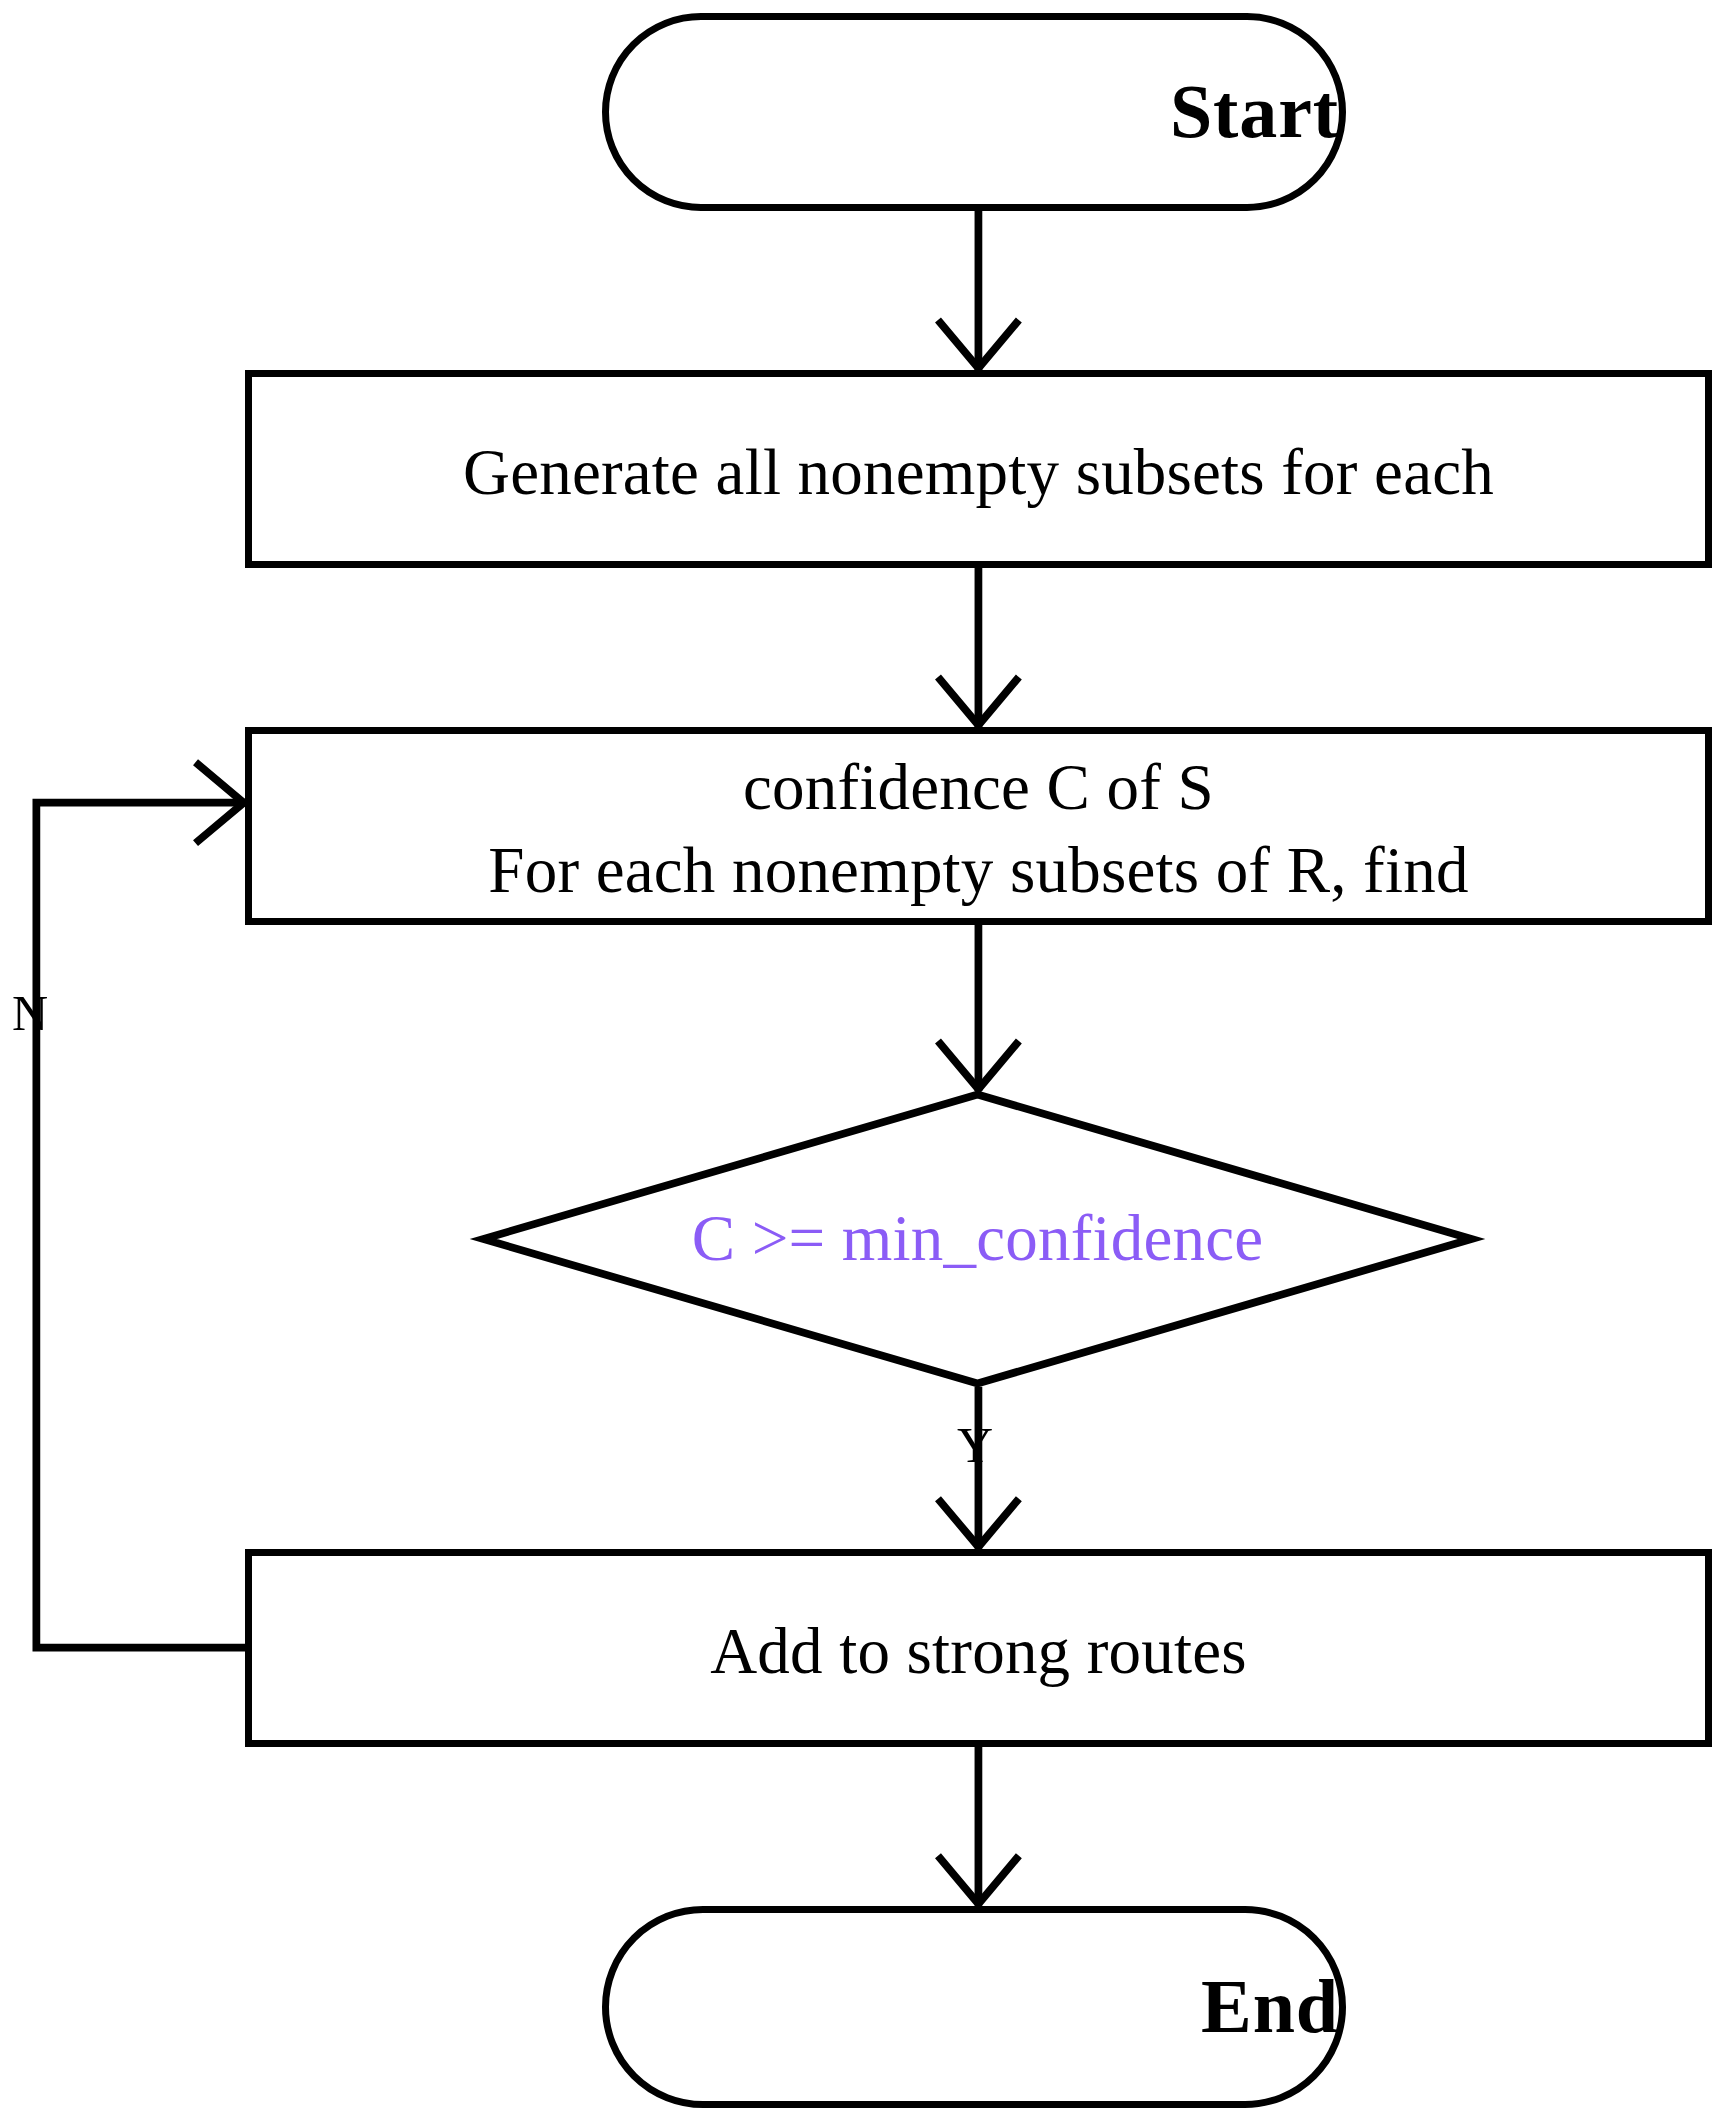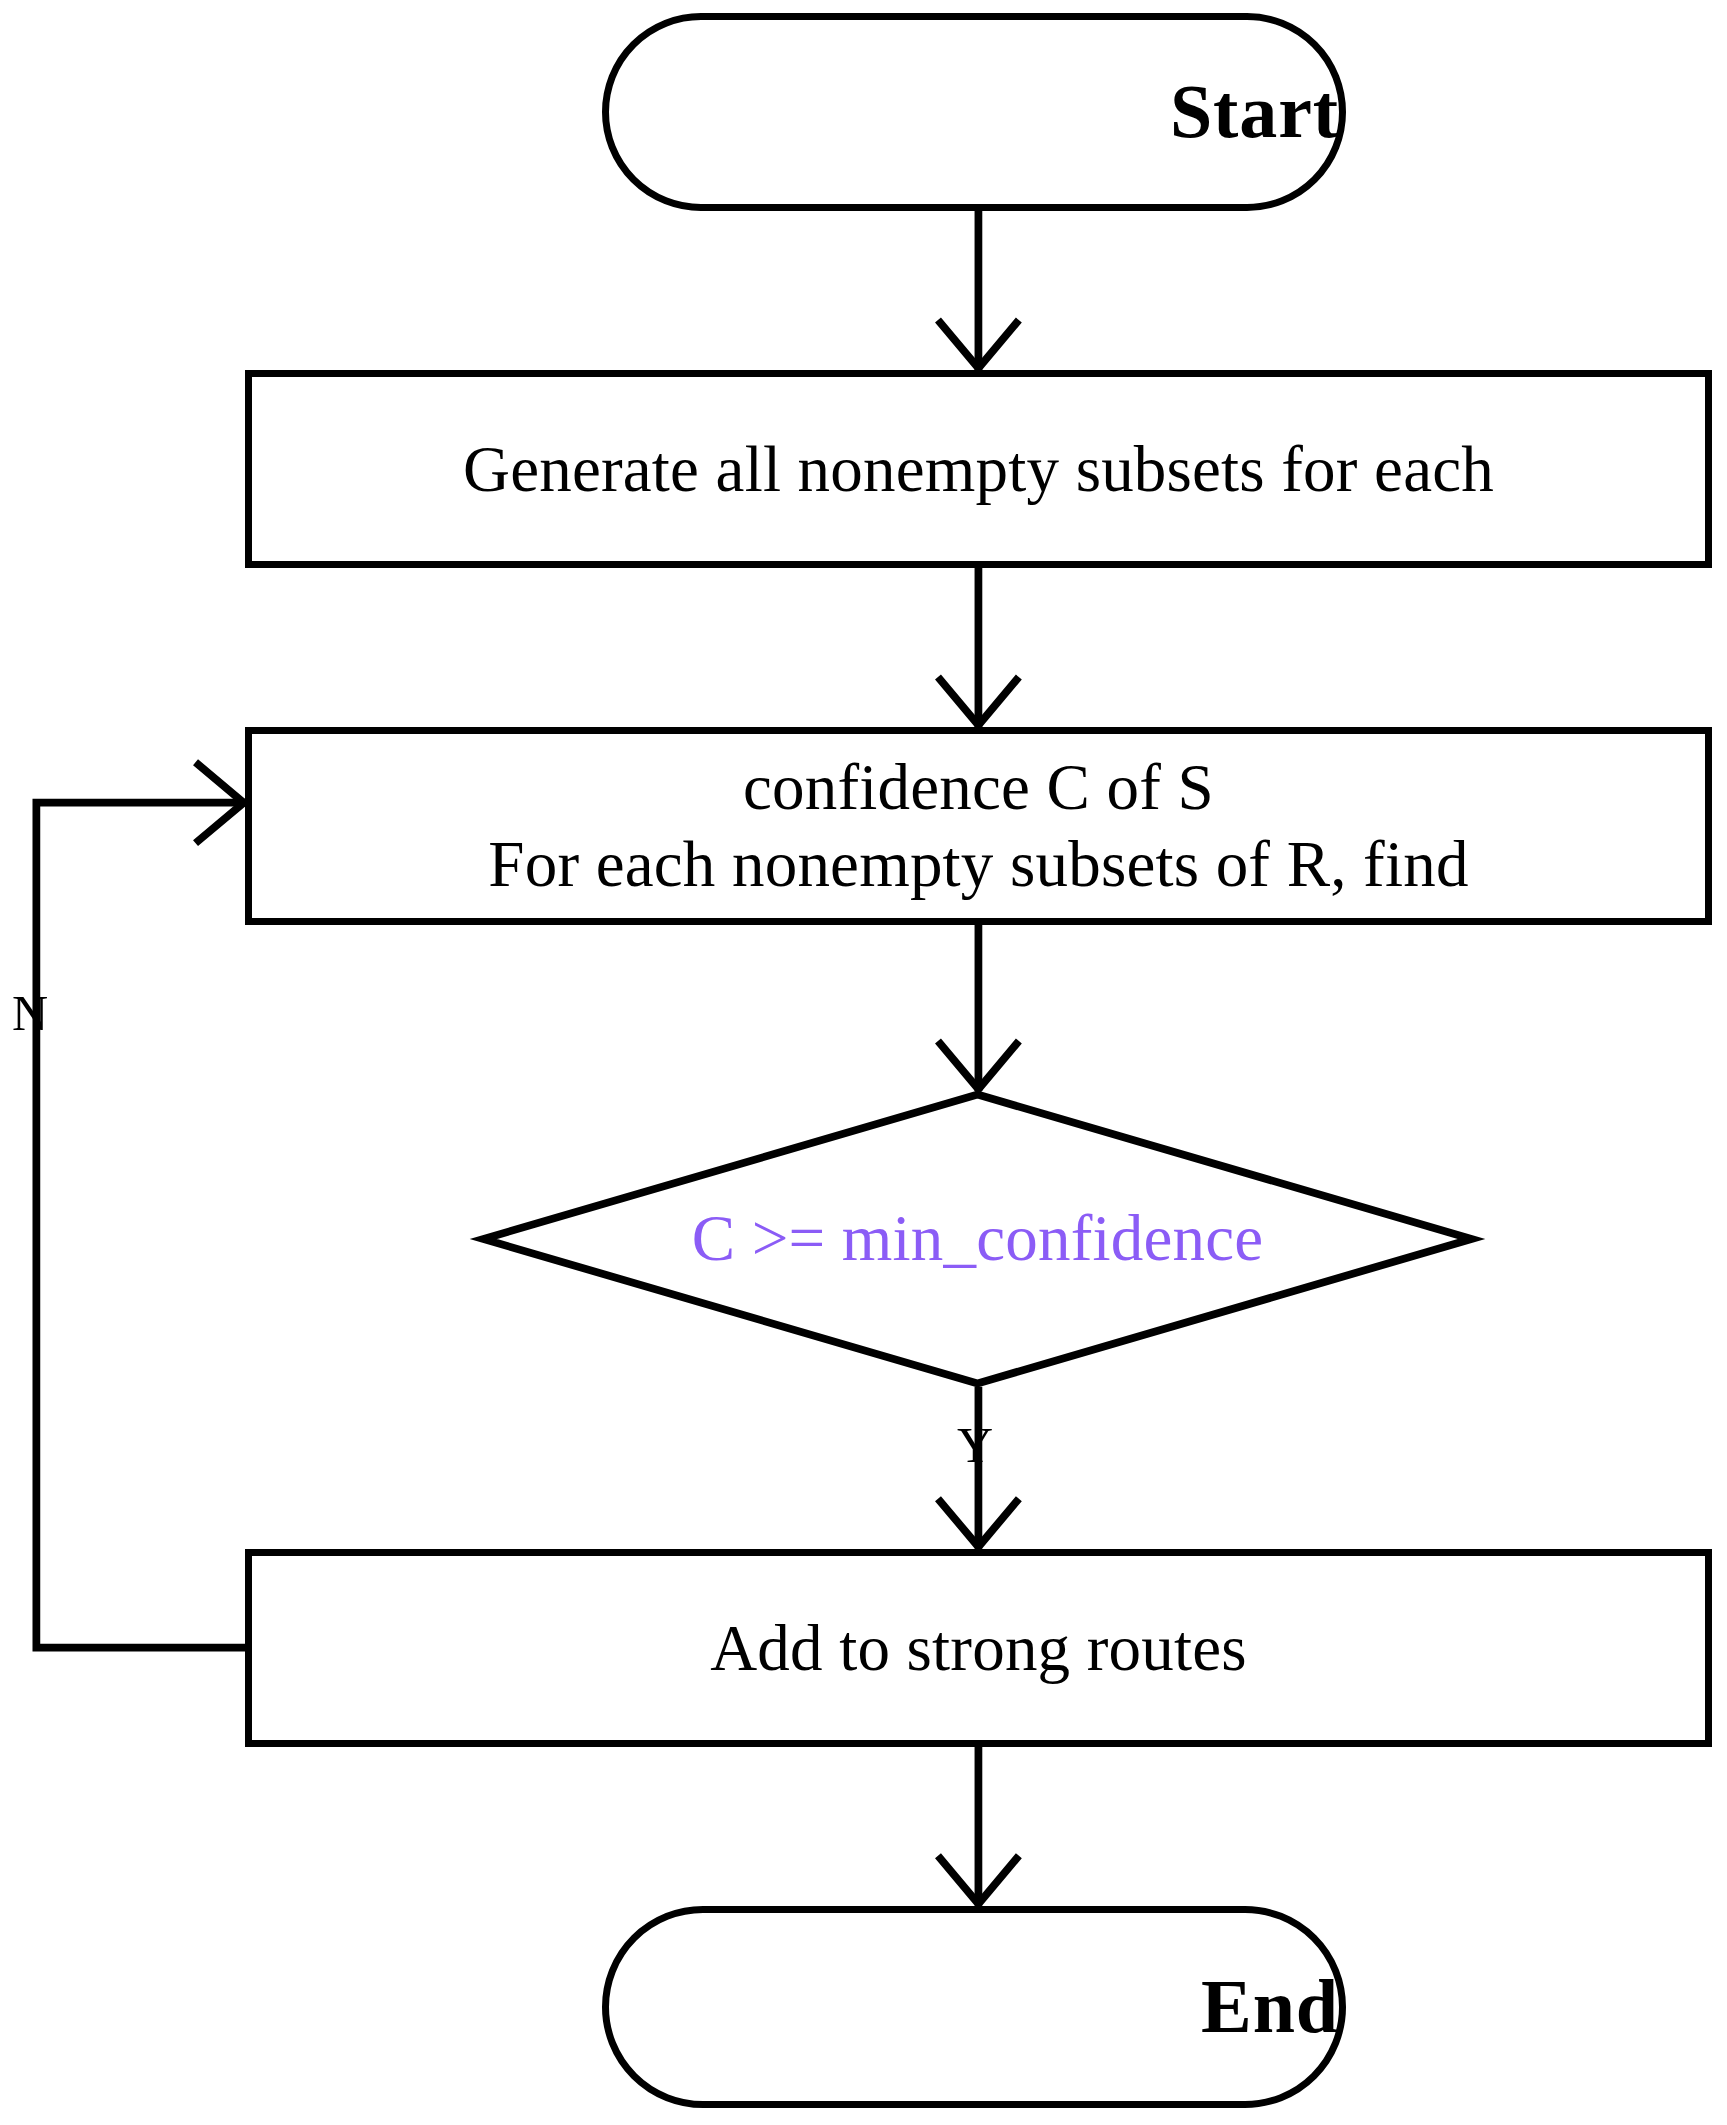--- a/index.html
+++ b/index.html
@@ -40,20 +40,21 @@
   }
   .process {
     border: 7.7px solid #000000;
     font-size: 65px;
     line-height: 1.18;
     letter-spacing: 0.2px;
   }
   .process .txt {
     display: block;
     padding: 0 29px;
+    margin-top: 6px;
   }
   .decision-wrap {
     position: absolute;
     pointer-events: none;
   }
   .decision-wrap svg {
     display: block;
     overflow: visible;
   }
   .decision-label {

